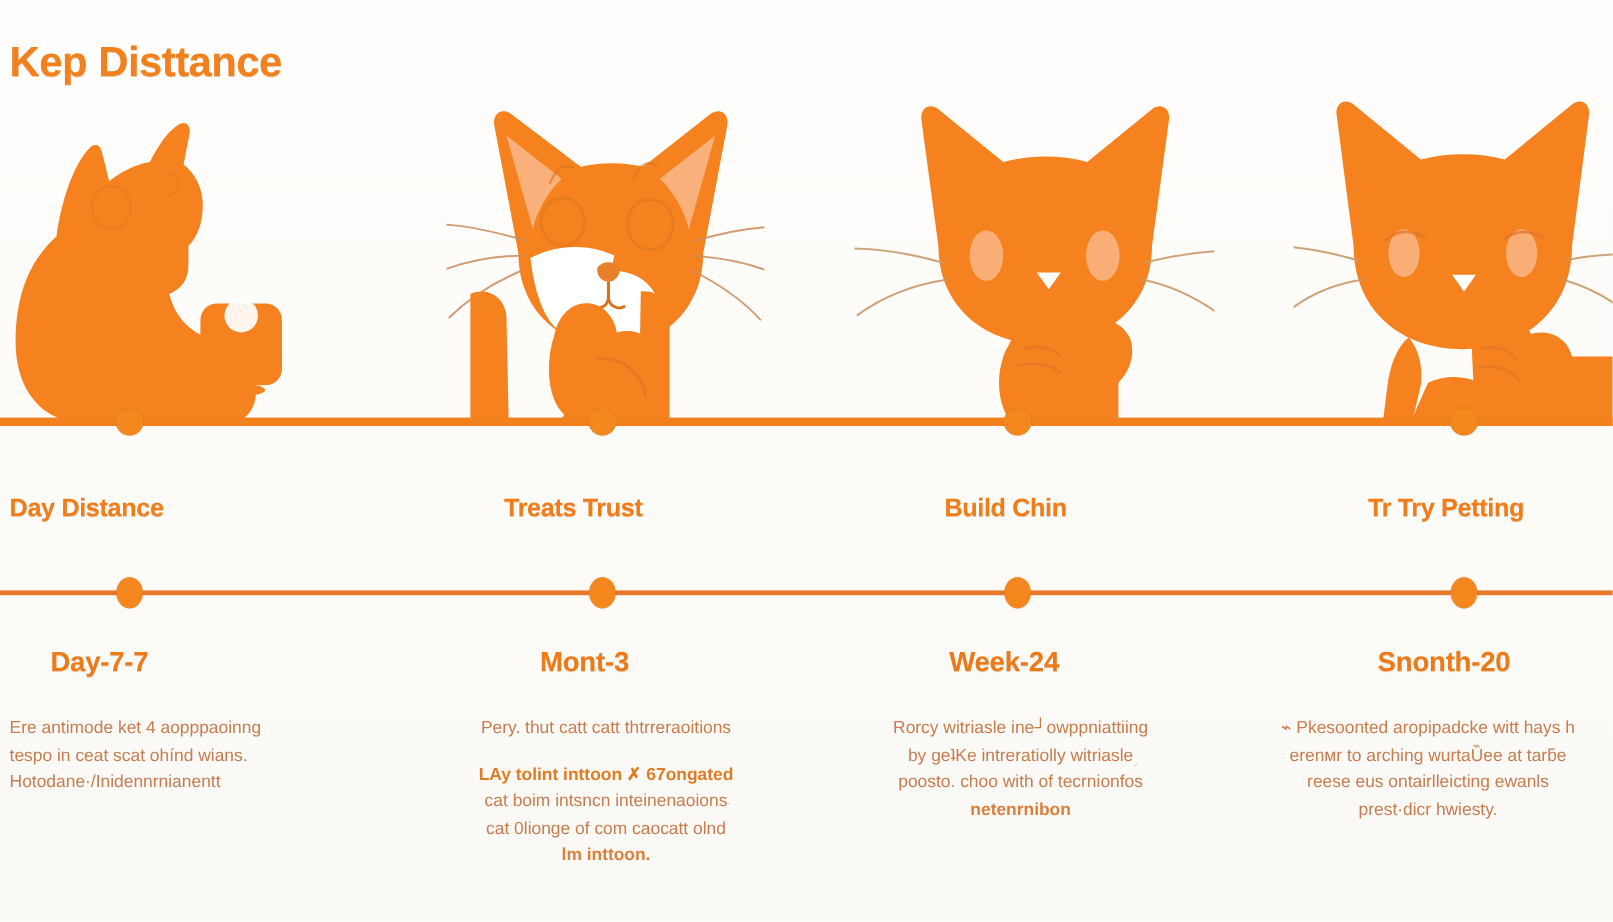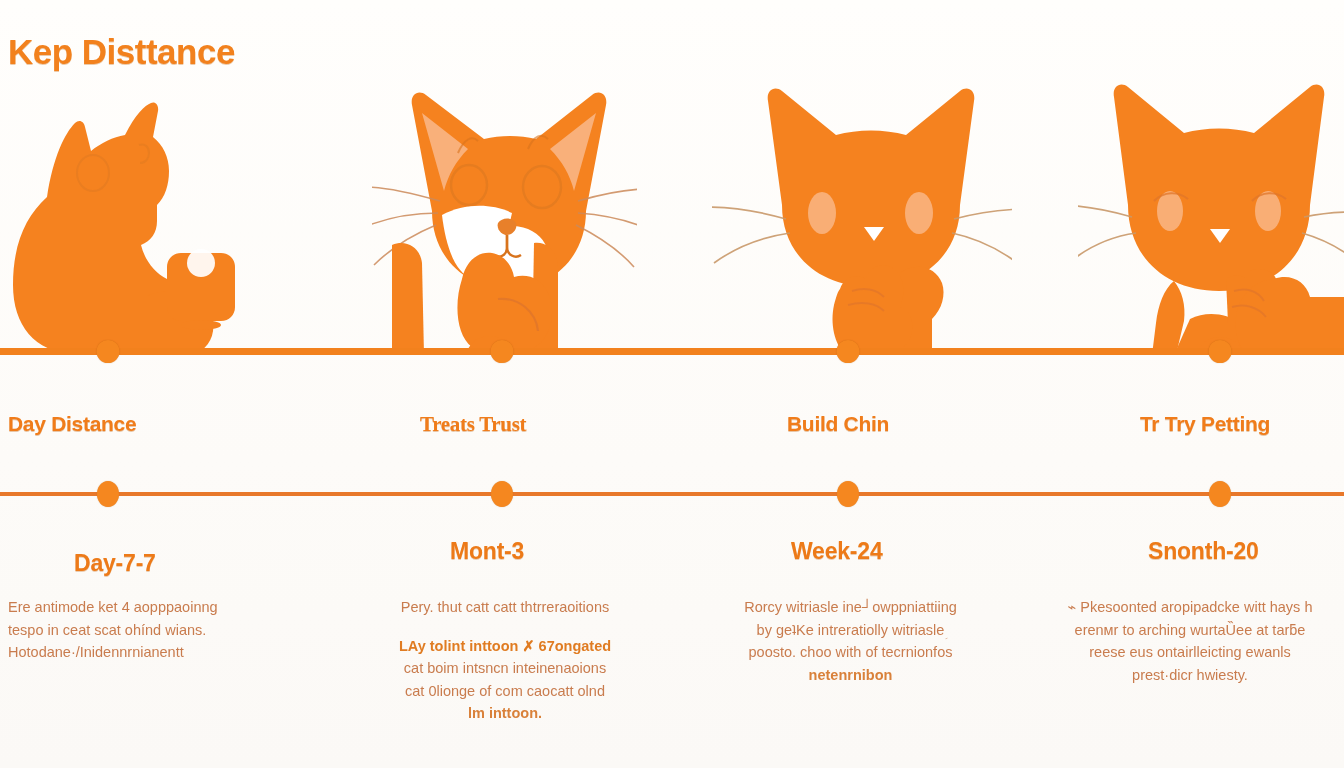--- a/index.html
+++ b/index.html
@@ -263,31 +263,31 @@
     </svg>
   </div>
 
   <div class="rail-top"></div>
   <div class="dot dot-top" style="left:108px;"></div>
   <div class="dot dot-top" style="left:502px;"></div>
   <div class="dot dot-top" style="left:848px;"></div>
   <div class="dot dot-top" style="left:1220px;"></div>
 
   <div class="stage-title" style="left:8px;">Day Distance</div>
-  <div class="stage-title" style="left:420px;font-family:Liberation Serif, serif;">Treats Trust</div>
+  <div class="stage-title" style="left:420px;">Treats Trust</div>
   <div class="stage-title" style="left:787px;">Build Chin</div>
   <div class="stage-title" style="left:1140px;">Tr Try Petting</div>
 
   <div class="rail-bottom"></div>
   <div class="dot dot-bot" style="left:108px;"></div>
   <div class="dot dot-bot" style="left:502px;"></div>
   <div class="dot dot-bot" style="left:848px;"></div>
   <div class="dot dot-bot" style="left:1220px;"></div>
 
-  <div class="stage-sub" style="left:74px;margin-top:12px;">Day-7-7</div>
+  <div class="stage-sub" style="left:42px;">Day-7-7</div>
   <div class="stage-sub" style="left:450px;">Mont-3</div>
   <div class="stage-sub" style="left:791px;">Week-24</div>
   <div class="stage-sub" style="left:1148px;">Snonth-20</div>
 
   <div class="stage-body ta-left" style="left:8px; width:330px;">
     <span class="ln">Ere antimode ket 4 aopppaoinng</span>
     <span class="ln">tespo in ceat scat ohínd wians.</span>
     <span class="ln">Hotodane·/Inidennrnianentt</span>
   </div>
 

